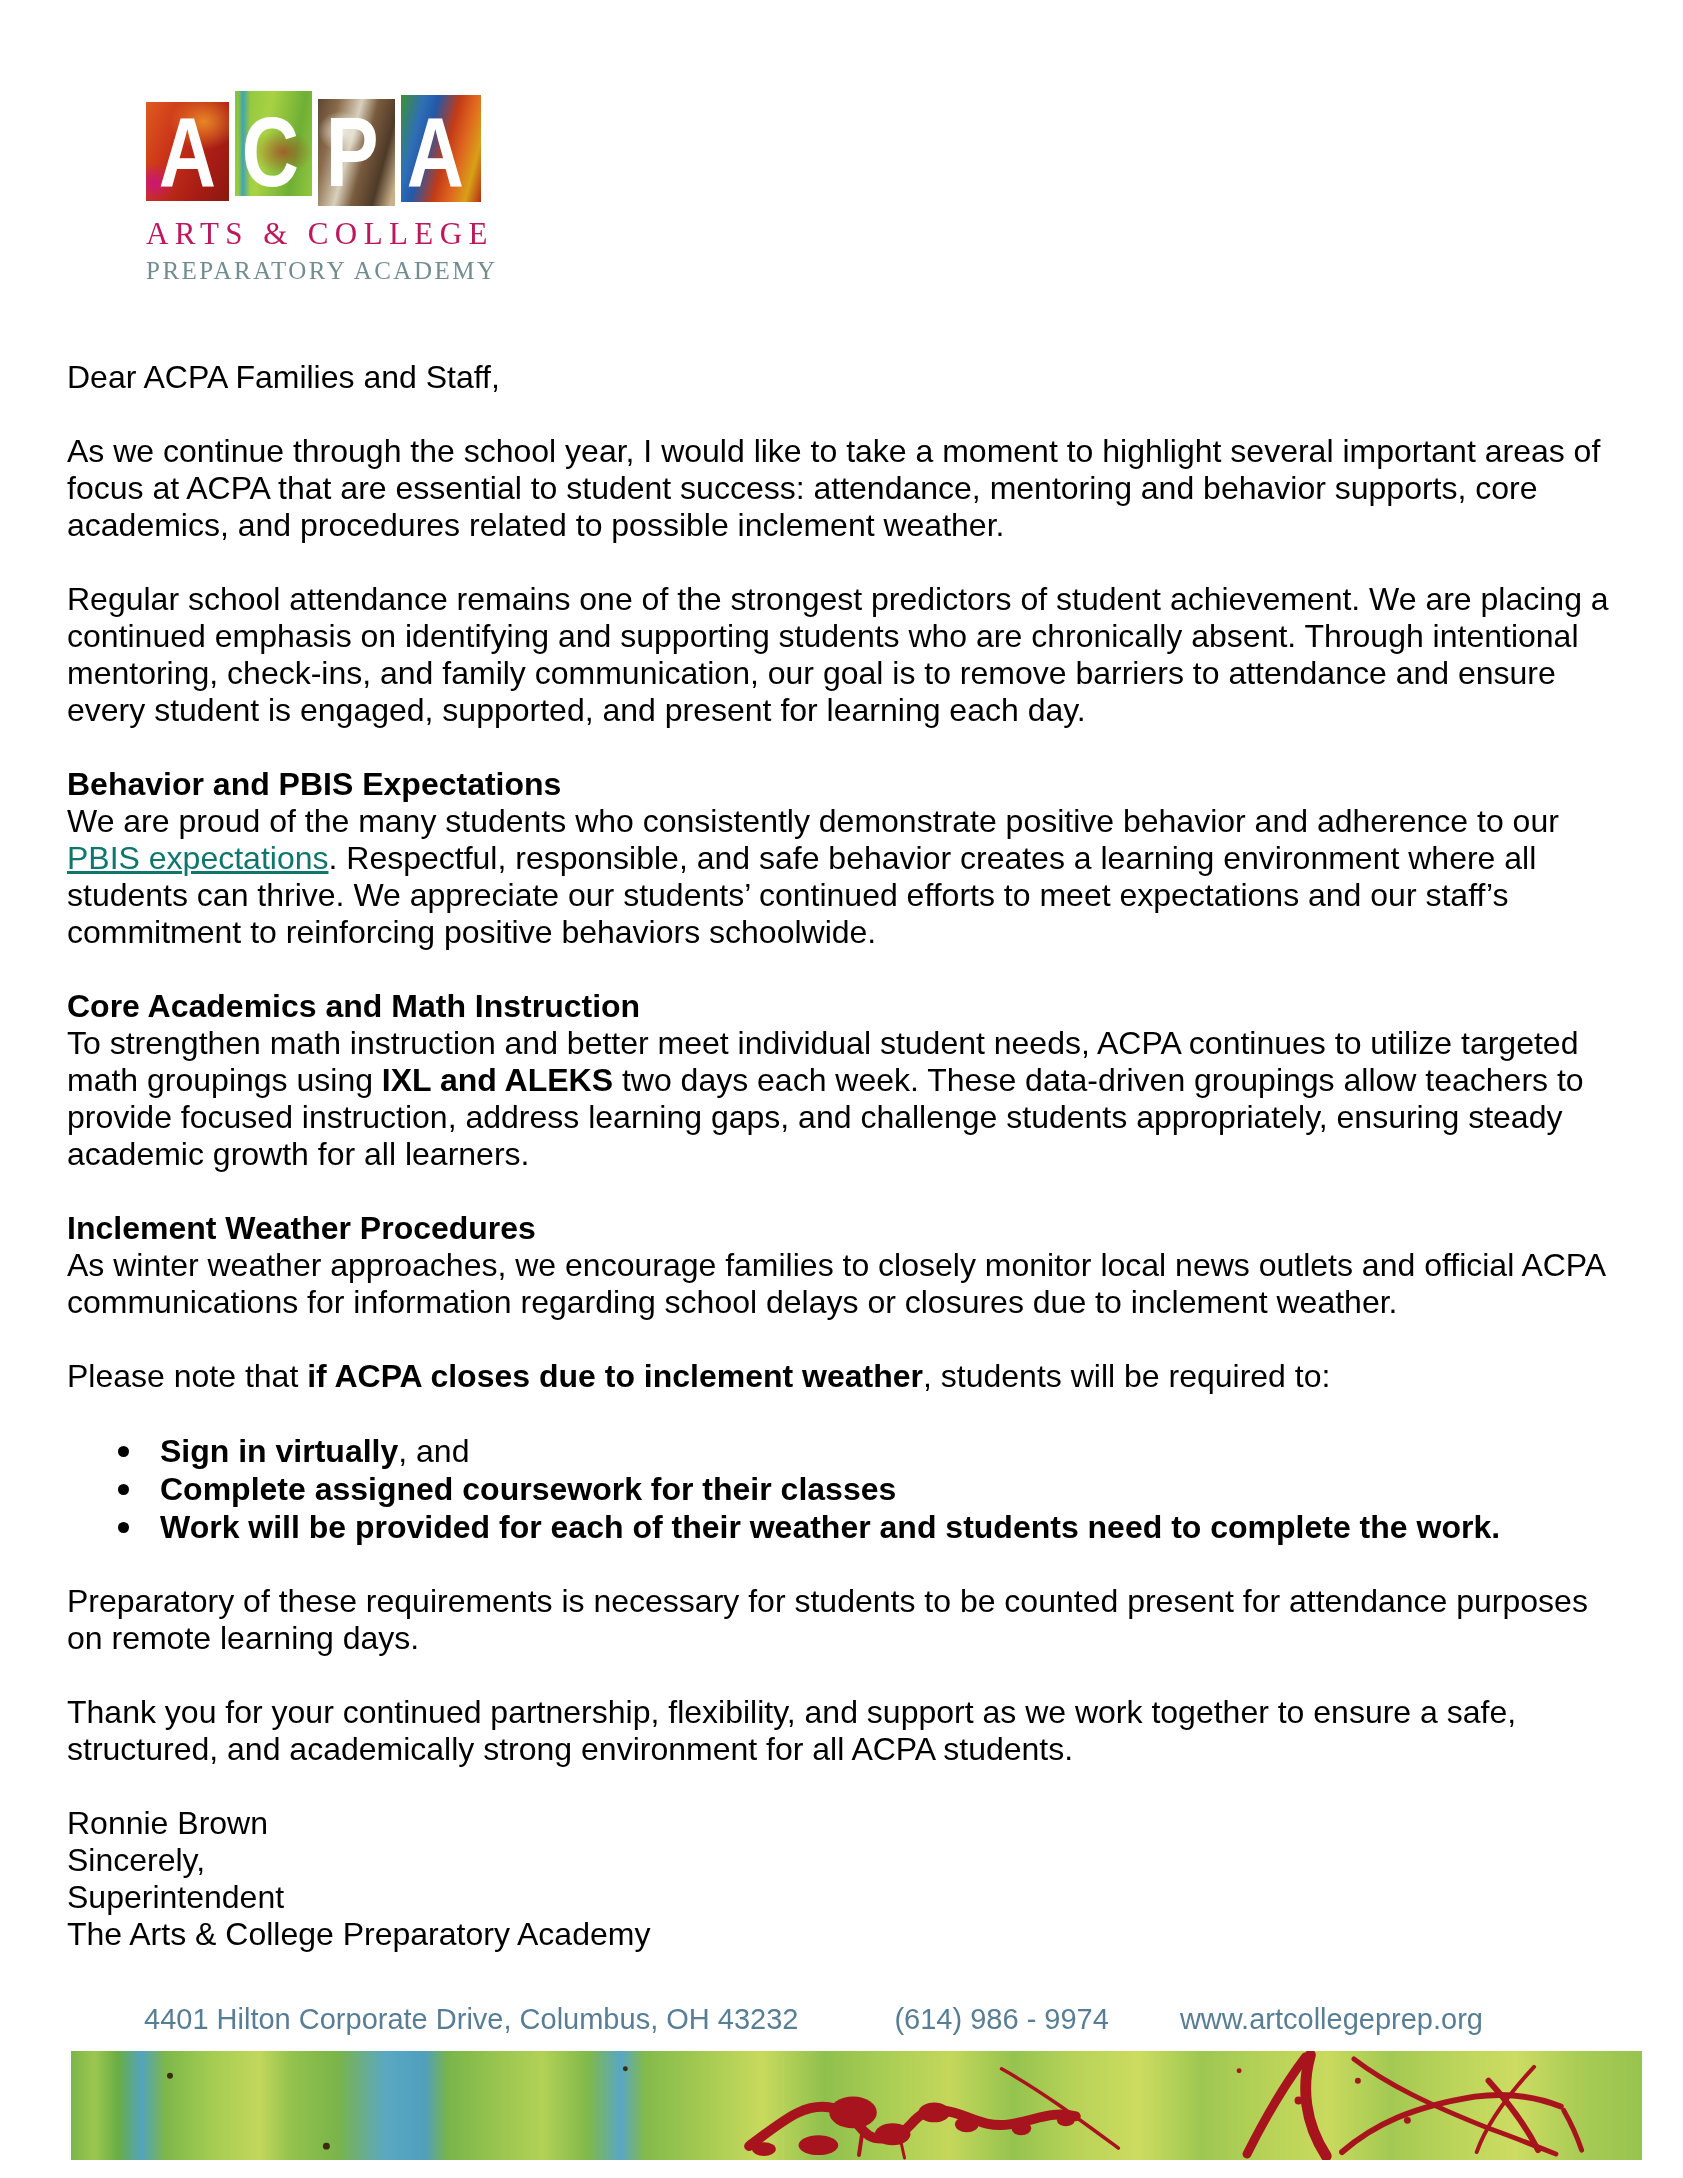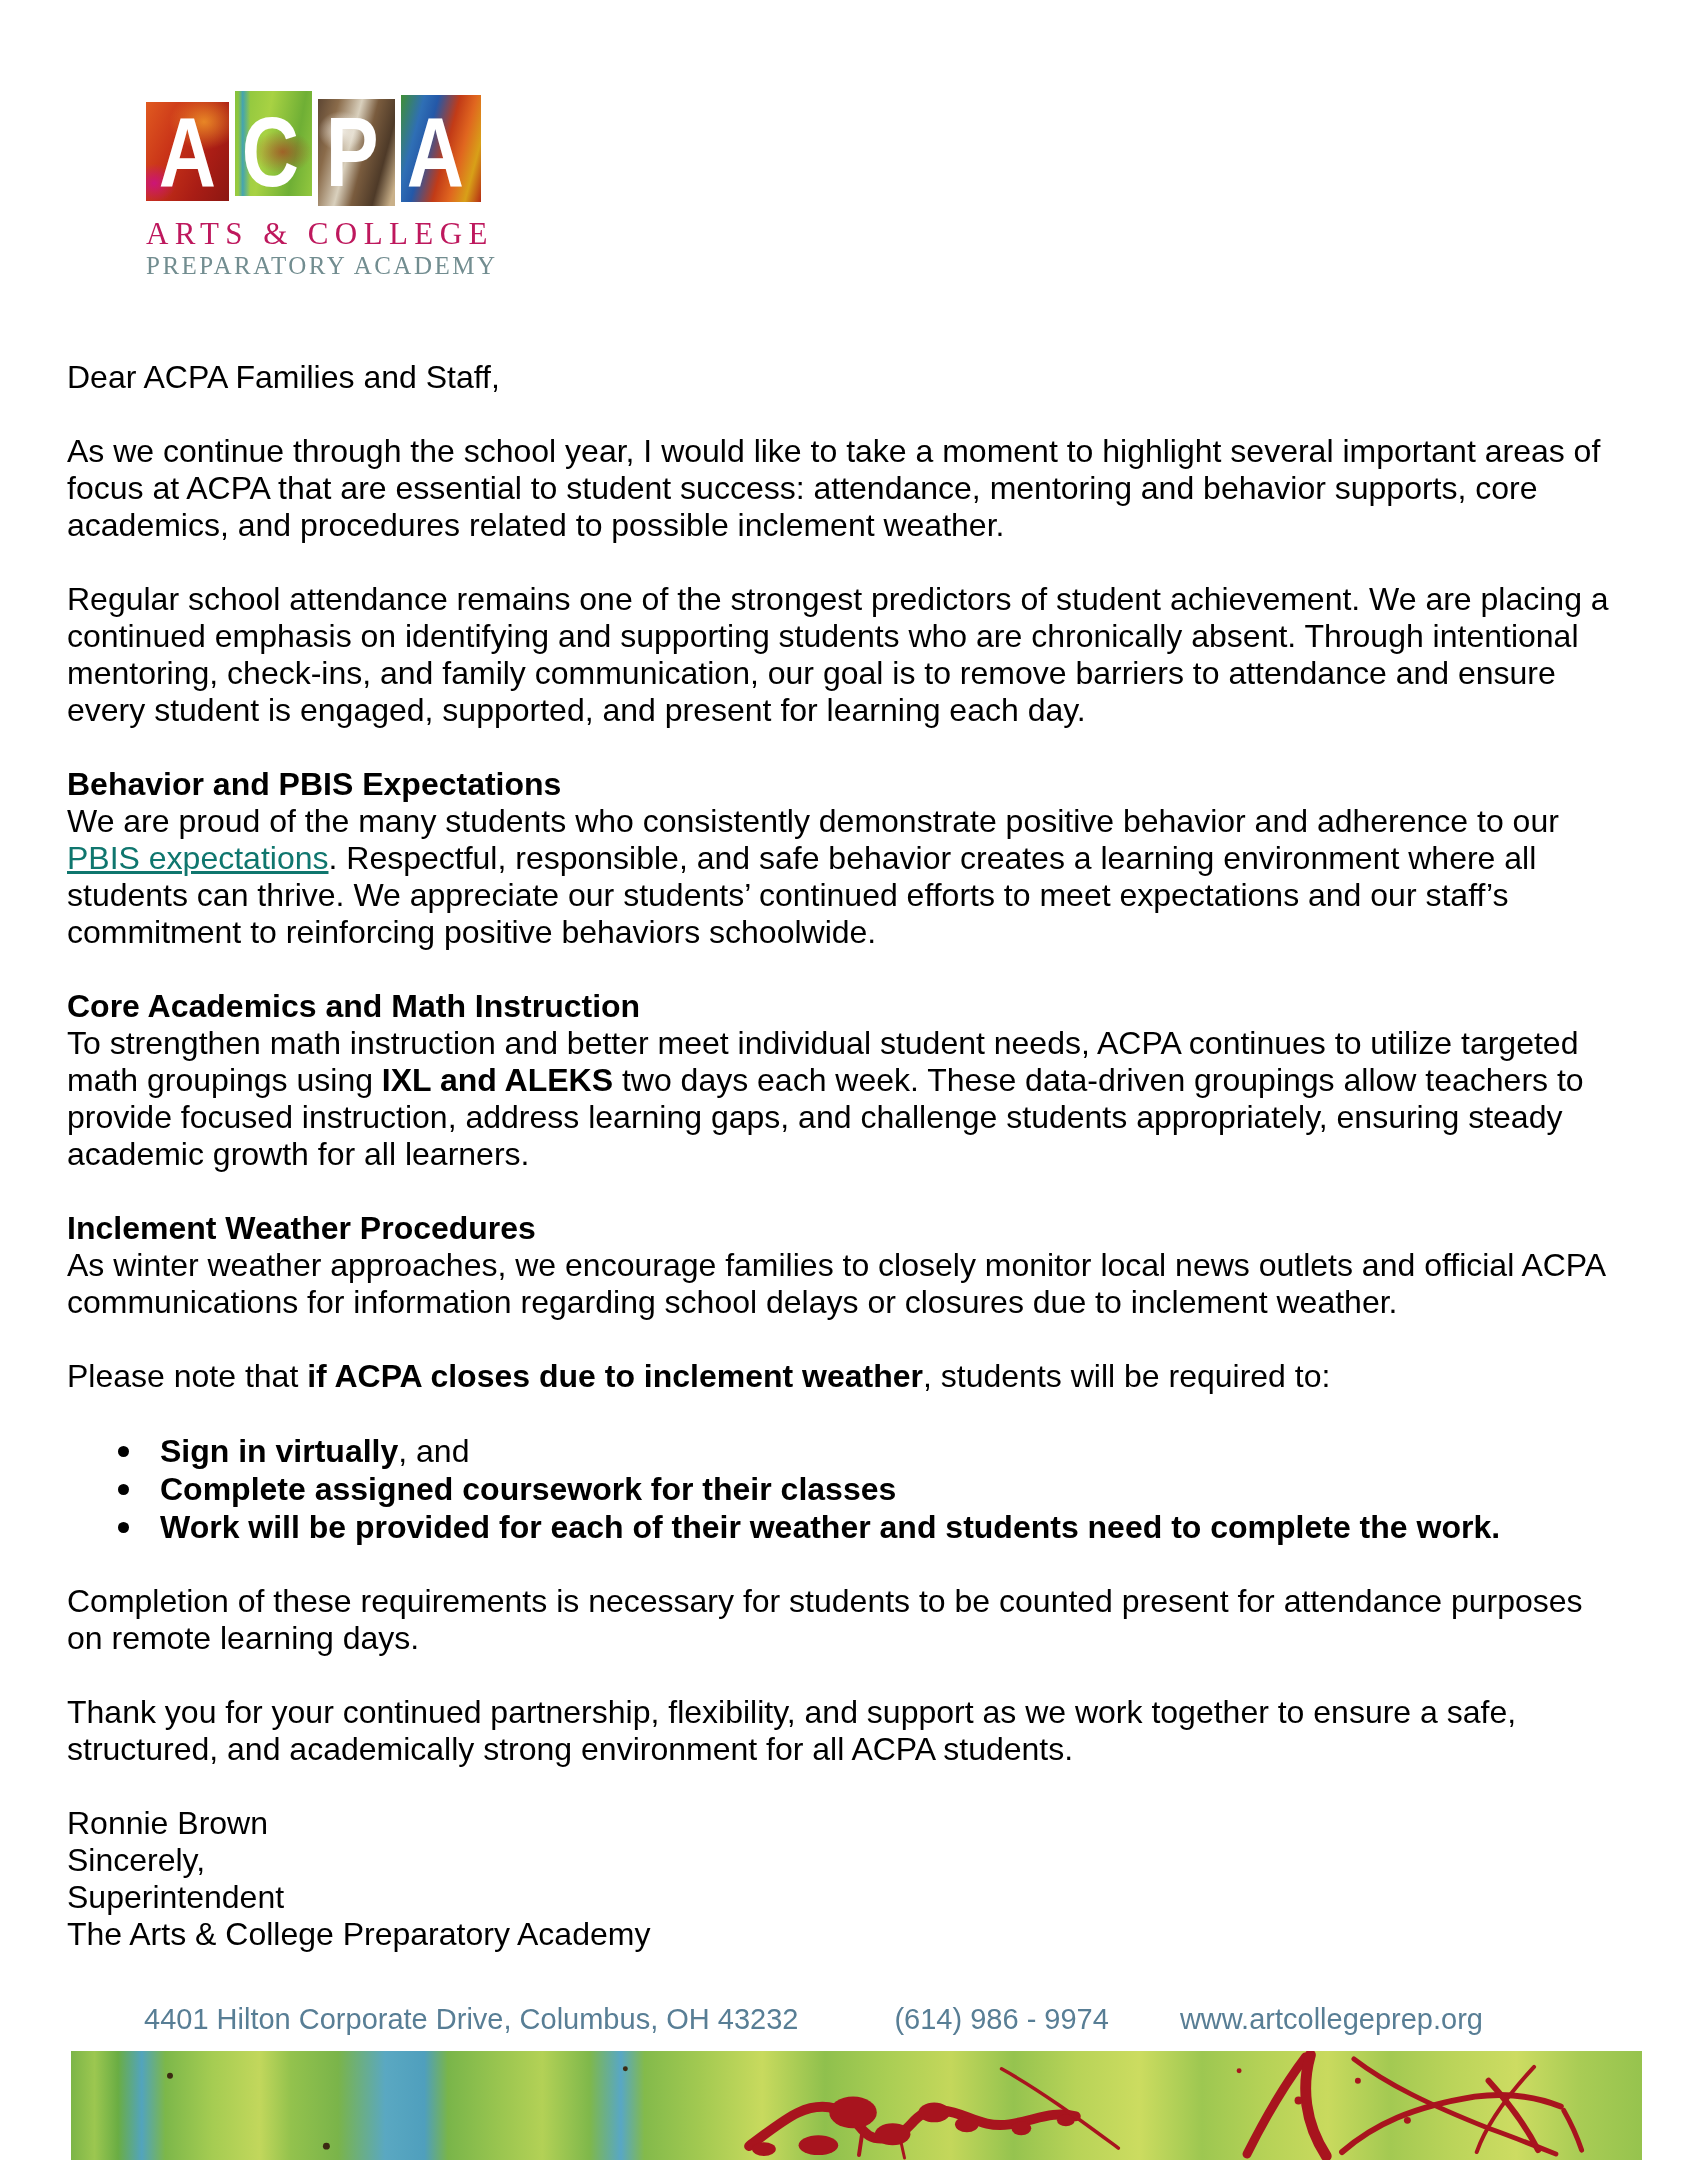--- a/index.html
+++ b/index.html
@@ -28,21 +28,21 @@
         linear-gradient(105deg,#5d4633 0%,#8a6b4a 20%,#d9d0bd 42%,#7a5c3e 58%,#4e3a28 78%,#c9b089 95%);}
   .b4{width:80px;height:107px;margin-top:4px;
       background:
         linear-gradient(105deg,#3f8f35 0%,#2f6fb5 22%,#2458a8 35%,#c23b17 55%,#e0661f 70%,#d8a018 85%,#b52c14 100%);}
   .logo-letters{position:absolute;left:0;top:0;width:100%;height:115px;
       display:flex;align-items:center;
       font-weight:700;font-size:99px;color:#ffffff;letter-spacing:0;}
   .logo-letters span{flex:1 1 25%;text-align:center;transform:scaleX(.80);line-height:115px;padding-top:6px;}
   .tagline1{margin-top:10px;font-family:"Liberation Serif","DejaVu Serif",serif;
       font-size:31px;letter-spacing:6.4px;text-align:center;white-space:nowrap;}
-  .tagline2{font-family:"Liberation Serif","DejaVu Serif",serif;
+  .tagline2{margin-top:5px;font-family:"Liberation Serif","DejaVu Serif",serif;
       font-size:25px;letter-spacing:2.5px;text-align:center;white-space:nowrap;}
   
   .content{position:absolute;left:67px;top:359px;width:1548px;font-size:32px;line-height:37px;}
   .content p{margin:0 0 37px 0;}
   .content h2{margin:0;font-size:32px;line-height:37px;font-weight:700;}
   .run-bold{font-weight:700;}
   .run-link{color:#0f766e;text-decoration:underline;cursor:pointer;}
   ul.bullets{margin:0 0 37px 0;padding:0 0 0 93px;list-style:none;}
   ul.bullets li{position:relative;line-height:38px;font-weight:700;}
   ul.bullets li .run-bold{font-weight:700;}
@@ -102,21 +102,21 @@
   </section>
 
   <p><span class="run-normal">Please note that </span><span class="run-bold">if ACPA closes due to inclement weather</span><span class="run-normal">, students will be required to:</span></p>
 
   <ul class="bullets">
     <li><span class="run-bold">Sign in virtually</span><span class="run-normal">, and</span></li>
     <li><span class="run-bold">Complete assigned coursework for their classes</span></li>
     <li><span class="run-bold">Work will be provided for each of their weather and students need to complete the work.</span></li>
   </ul>
 
-  <p>Completion of these requirements is necessary for students to be counted present for attendance purposes on remote learning days.</p>
+  <p>Preparatory of these requirements is necessary for students to be counted present for attendance purposes on remote learning days.</p>
 
   <p>Thank you for your continued partnership, flexibility, and support as we work together to ensure a safe, structured, and academically strong environment for all ACPA students.</p>
 
   <div class="signature">
     <div>Ronnie Brown</div>
     <div>Sincerely,</div>
     <div>Superintendent</div>
     <div>The Arts &amp; College Preparatory Academy</div>
   </div>
 </main>

